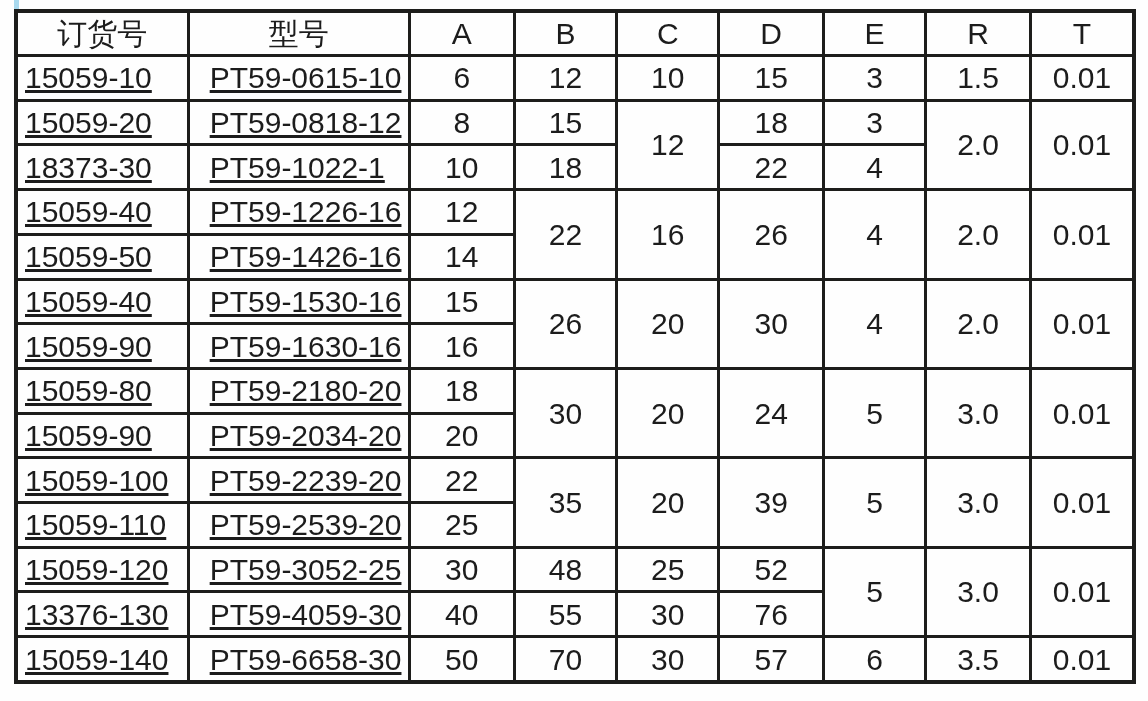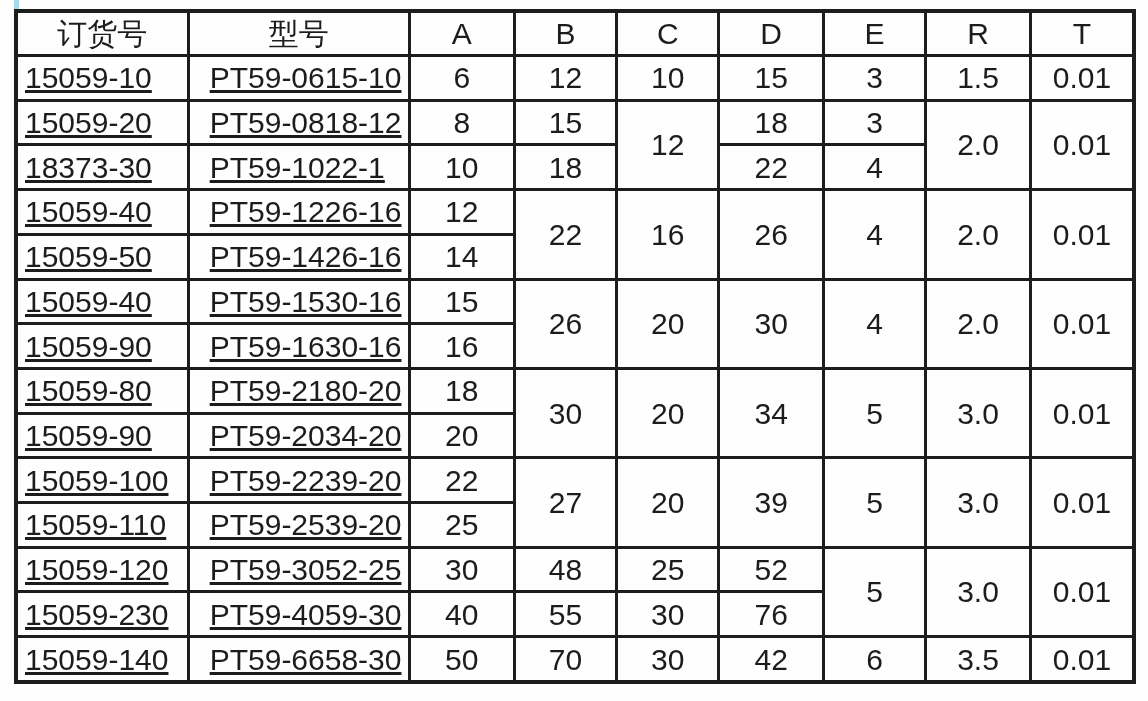--- a/index.html
+++ b/index.html
@@ -148,35 +148,35 @@
           <td class="left">15059-90</td>
           <td class="left model">PT59-1630-16</td>
           <td>16</td>
         </tr>
         <tr>
           <td class="left">15059-80</td>
           <td class="left model">PT59-2180-20</td>
           <td>18</td>
           <td rowspan="2">30</td>
           <td rowspan="2">20</td>
-          <td rowspan="2">34</td>
+          <td rowspan="2">24</td>
           <td rowspan="2">5</td>
           <td rowspan="2">3.0</td>
           <td rowspan="2">0.01</td>
         </tr>
         <tr>
           <td class="left">15059-90</td>
           <td class="left model">PT59-2034-20</td>
           <td>20</td>
         </tr>
         <tr>
           <td class="left">15059-100</td>
           <td class="left model">PT59-2239-20</td>
           <td>22</td>
-          <td rowspan="2">27</td>
+          <td rowspan="2">35</td>
           <td rowspan="2">20</td>
           <td rowspan="2">39</td>
           <td rowspan="2">5</td>
           <td rowspan="2">3.0</td>
           <td rowspan="2">0.01</td>
         </tr>
         <tr>
           <td class="left">15059-110</td>
           <td class="left model">PT59-2539-20</td>
           <td>25</td>
@@ -186,33 +186,33 @@
           <td class="left model">PT59-3052-25</td>
           <td>30</td>
           <td>48</td>
           <td>25</td>
           <td>52</td>
           <td rowspan="2">5</td>
           <td rowspan="2">3.0</td>
           <td rowspan="2">0.01</td>
         </tr>
         <tr>
-          <td class="left">15059-230</td>
+          <td class="left">13376-130</td>
           <td class="left model">PT59-4059-30</td>
           <td>40</td>
           <td>55</td>
           <td>30</td>
           <td>76</td>
         </tr>
         <tr>
           <td class="left">15059-140</td>
           <td class="left model">PT59-6658-30</td>
           <td>50</td>
           <td>70</td>
           <td>30</td>
-          <td>42</td>
+          <td>57</td>
           <td>6</td>
           <td>3.5</td>
           <td>0.01</td>
         </tr>
       </tbody>
   </table>
 </div>
 
 </body></html>

